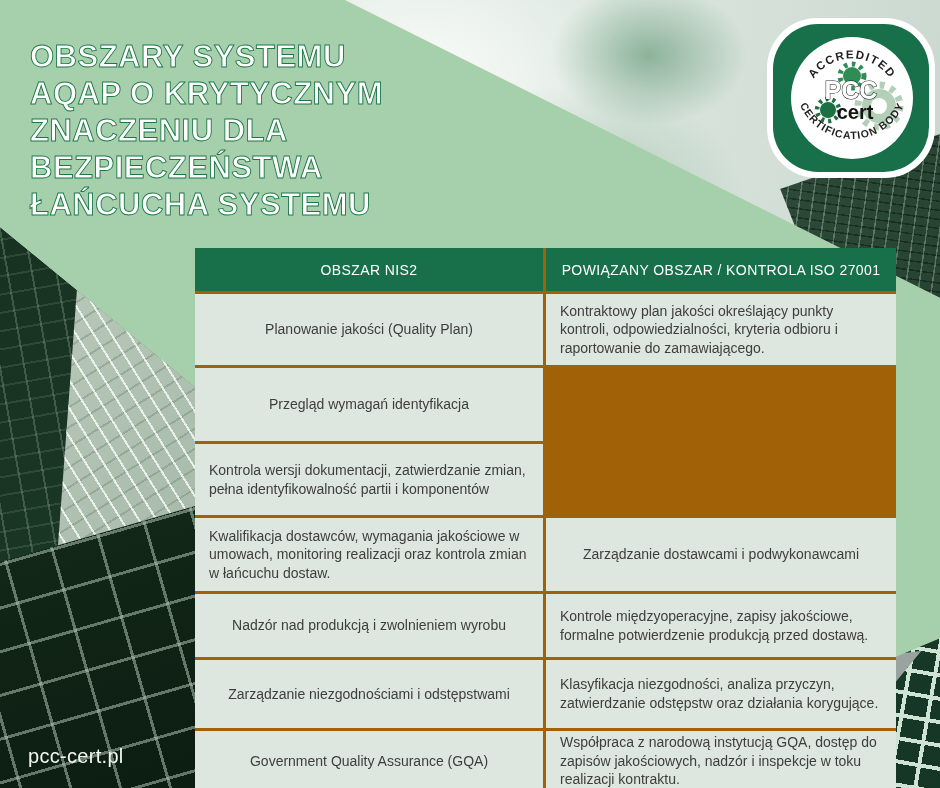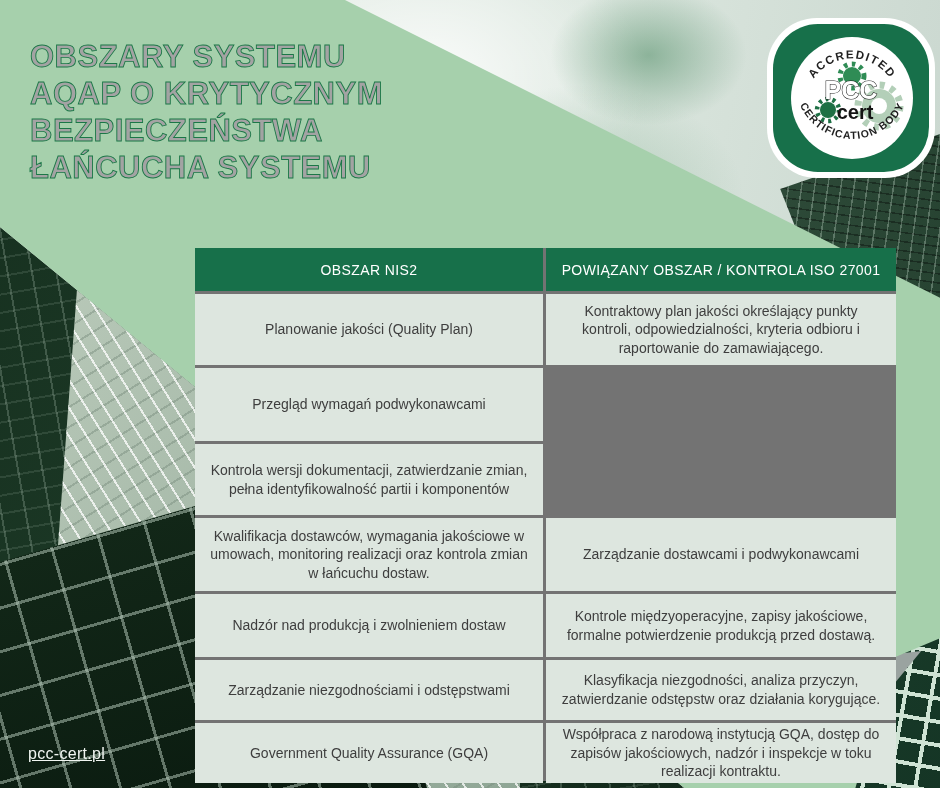--- a/index.html
+++ b/index.html
@@ -63,44 +63,44 @@
   }
   
   .green-overlay{
     position:absolute;inset:0;
     clip-path:polygon(0 0,36.7% 0,100% 37.8%,100% 81%,95% 83.5%,91% 100%,72.8% 100%,0 28.8%);
     background:#a6d0ac;
   }
   
   .title{
     position:absolute;left:30px;top:38px;
-    color:#a3a3a3;font-size:31px;font-weight:bold;line-height:37px;
+    color:#ffffff;font-size:31px;font-weight:bold;line-height:37px;
     letter-spacing:.5px;-webkit-text-stroke:.9px #1b7747;
   }
   
   .badge{position:absolute;top:18px;right:5px;width:168px;height:160px;}
   
   .table{
     position:absolute;left:195px;top:248px;width:701px;
-    background:#737373;
+    background:#a16207;
   }
   .thead,.trow{display:grid;grid-template-columns:348px 350px;column-gap:3px;}
   .thead{height:43px;}
   .hcell{
     background:#17704a;color:#ffffff;display:flex;align-items:center;justify-content:center;
     font-size:14px;letter-spacing:.4px;text-align:center;
   }
   .trow{margin-top:3px;}
   .cell{
     background:#dde6df;color:#3e3e3e;display:flex;align-items:center;justify-content:center;
-    text-align:center;font-size:14px;line-height:1.33;padding:2px 14px;box-sizing:border-box;
+    text-align:left;font-size:14px;line-height:1.33;padding:2px 14px;box-sizing:border-box;
   }
   
   .website{
-    position:absolute;left:28px;top:745px;color:#f2f6f2;font-size:16px;letter-spacing:.3px;text-decoration:underline;
+    position:absolute;left:28px;top:745px;color:#f2f6f2;font-size:20px;letter-spacing:.3px;
   }
 </style>
 </head>
 <body>
 
 <div class="canvas">
 
   <div class="sky"></div>
   <div class="tower-topright"></div>
   <div class="photo-left">
@@ -108,20 +108,21 @@
     <div class="tower-dark-tilt"></div>
   </div>
   <div class="photo-bottomright"></div>
   <div class="gray-wedge"></div>
 
   <div class="green-overlay"></div>
 
   <div class="title">
     <div>OBSZARY SYSTEMU</div>
     <div>AQAP O KRYTYCZNYM</div>
+    <div>ZNACZENIU DLA</div>
     <div>BEZPIECZEŃSTWA</div>
     <div>ŁAŃCUCHA SYSTEMU</div>
   </div>
 
   <div class="badge">
     <svg width="168" height="160" viewBox="0 0 168 160">
       <rect x="0" y="0" width="168" height="160" rx="50" fill="#ffffff"></rect>
       <rect x="6" y="6" width="156" height="148" rx="45" fill="#17704a"></rect>
       <circle cx="85" cy="80" r="61" fill="#ffffff"></circle>
       <defs>
@@ -159,34 +160,34 @@
     <div class="thead">
       <div class="hcell">OBSZAR NIS2</div>
       <div class="hcell">POWIĄZANY OBSZAR / KONTROLA ISO 27001</div>
     </div>
     <div>
         <div class="trow" style="height: 71px;">
           <div class="cell">Planowanie jakości (Quality Plan)</div>
           <div class="cell">Kontraktowy plan jakości określający punkty kontroli, odpowiedzialności, kryteria odbioru i raportowanie do zamawiającego.</div>
         </div>
         <div class="trow" style="height: 73px;">
-          <div class="cell">Przegląd wymagań podwykonawcami</div>
+          <div class="cell">Przegląd wymagań identyfikacja</div>
         </div>
         <div class="trow" style="height: 71px;">
           <div class="cell">Kontrola wersji dokumentacji, zatwierdzanie zmian, pełna identyfikowalność partii i komponentów</div>
         </div>
         <div class="trow" style="height: 73px;">
           <div class="cell">Kwalifikacja dostawców, wymagania jakościowe w umowach, monitoring realizacji oraz kontrola zmian w łańcuchu dostaw.</div>
           <div class="cell">Zarządzanie dostawcami i podwykonawcami</div>
         </div>
         <div class="trow" style="height: 63px;">
-          <div class="cell">Nadzór nad produkcją i zwolnieniem dostaw</div>
+          <div class="cell">Nadzór nad produkcją i zwolnieniem wyrobu</div>
           <div class="cell">Kontrole międzyoperacyjne, zapisy jakościowe, formalne potwierdzenie produkcją przed dostawą.</div>
         </div>
-        <div class="trow" style="height: 60px;">
+        <div class="trow" style="height: 68px;">
           <div class="cell">Zarządzanie niezgodnościami i odstępstwami</div>
           <div class="cell">Klasyfikacja niezgodności, analiza przyczyn, zatwierdzanie odstępstw oraz działania korygujące.</div>
         </div>
         <div class="trow" style="height: 58px;">
           <div class="cell">Government Quality Assurance (GQA)</div>
           <div class="cell">Współpraca z narodową instytucją GQA, dostęp do zapisów jakościowych, nadzór i inspekcje w toku realizacji kontraktu.</div>
         </div>
       </div>
   </div>
 

